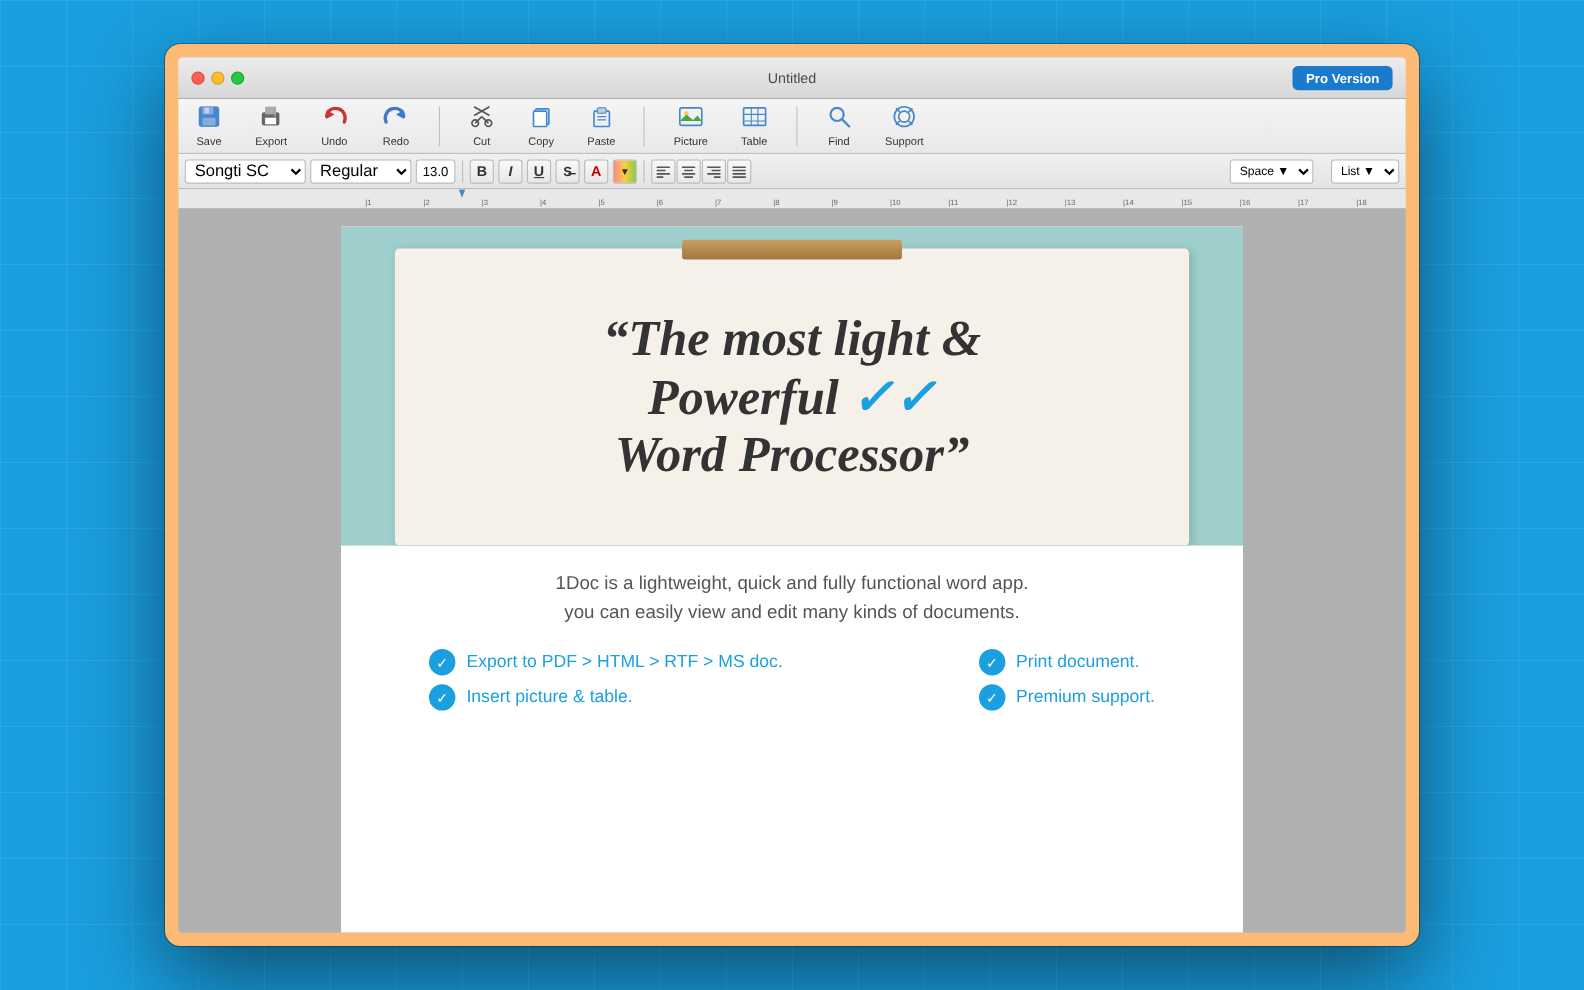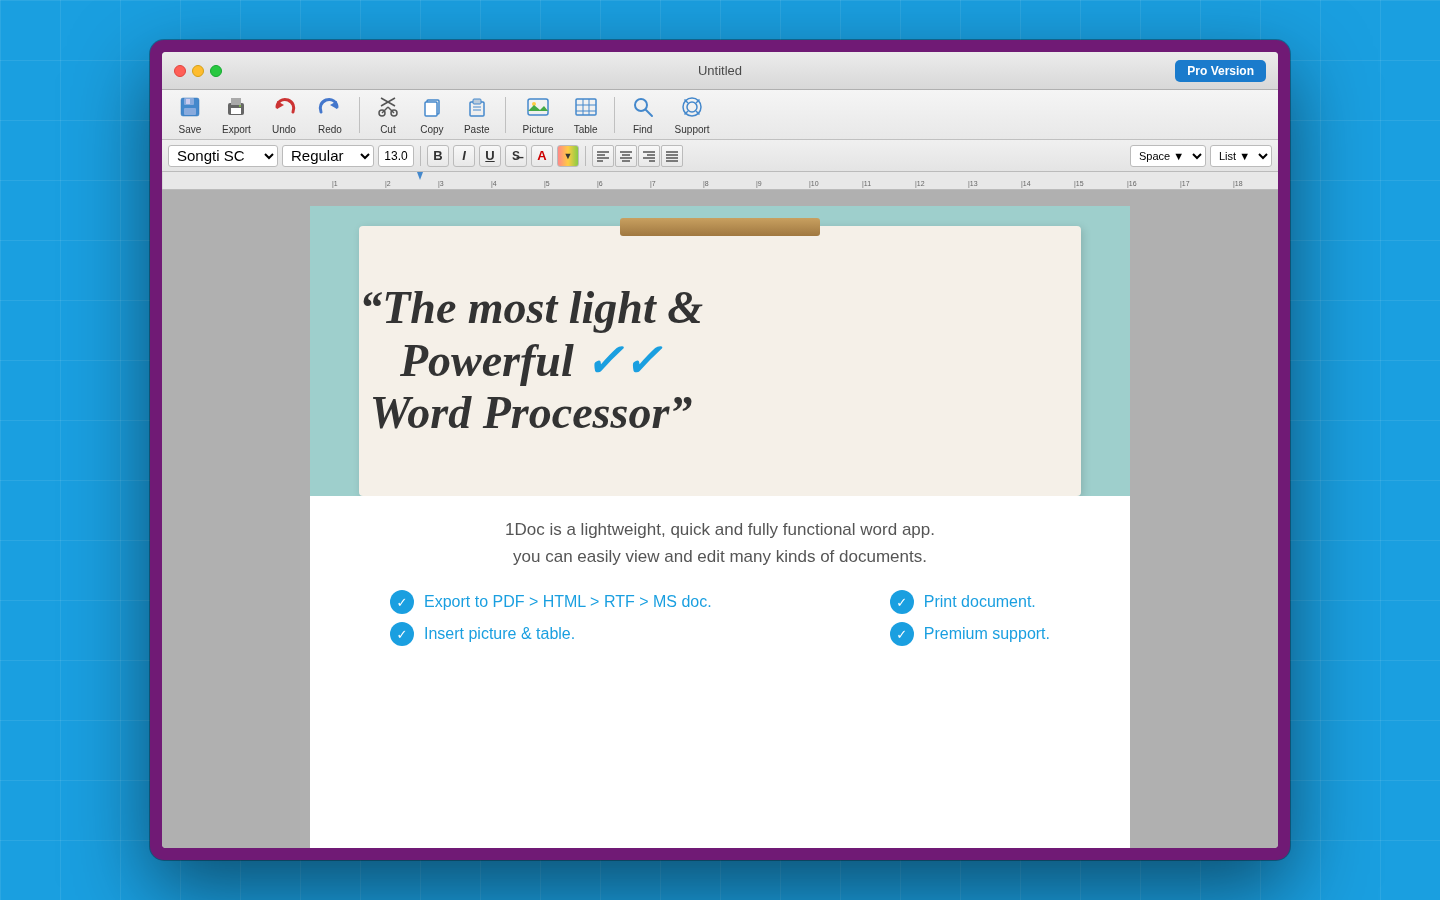--- a/index.html
+++ b/index.html
@@ -25,21 +25,21 @@
         linear-gradient(rgba(255,255,255,0.08) 1px, transparent 1px),
         linear-gradient(90deg, rgba(255,255,255,0.08) 1px, transparent 1px);
       background-size: 60px 60px;
       pointer-events: none;
     }
 
     .mac-window-wrapper {
       position: relative;
       width: 1140px;
       height: 820px;
-      background: #701a75;
+      background: #fdba74;
       border-radius: 14px;
       box-shadow: 0 30px 80px rgba(0,0,0,0.5), 0 0 0 1px rgba(0,0,0,0.3);
       overflow: hidden;
     }
 
     
     .mac-screen {
       position: absolute;
       top: 12px;
       left: 12px;
@@ -102,21 +102,21 @@
     }
 
     
     .toolbar {
       height: 50px;
       background: linear-gradient(180deg, #f5f5f5 0%, #e8e8e8 100%);
       border-bottom: 1px solid #c0c0c0;
       display: flex;
       align-items: center;
       padding: 0 8px;
-      gap: 4px;
+      gap: 14px;
       flex-shrink: 0;
     }
 
     .toolbar-item {
       display: flex;
       flex-direction: column;
       align-items: center;
       justify-content: center;
       padding: 4px 8px;
       cursor: pointer;
@@ -262,21 +262,21 @@
 
     .clipboard-bg {
       width: 88%;
       height: 270px;
       background: #f5f0e8;
       border-radius: 4px;
       position: absolute;
       top: 20px;
       display: flex;
       align-items: center;
-      justify-content: flex-start;
+      justify-content: center;
       box-shadow: 2px 2px 8px rgba(0,0,0,0.15);
     }
 
     .clipboard-clip {
       position: absolute;
       top: -8px;
       left: 50%;
       transform: translateX(-50%);
       width: 200px;
       height: 18px;
@@ -374,21 +374,21 @@
 
     .color-text-A {
       font-size: 13px;
       font-weight: bold;
       color: #cc0000;
       line-height: 1;
     }
 
     .space-list-controls {
       display: flex;
-      gap: 4px;
+      gap: 16px;
       margin-left: auto;
     }
 
     .space-select, .list-select {
       height: 22px;
       border: 1px solid #bbb;
       border-radius: 3px;
       background: white;
       font-size: 11px;
       padding: 0 4px;

